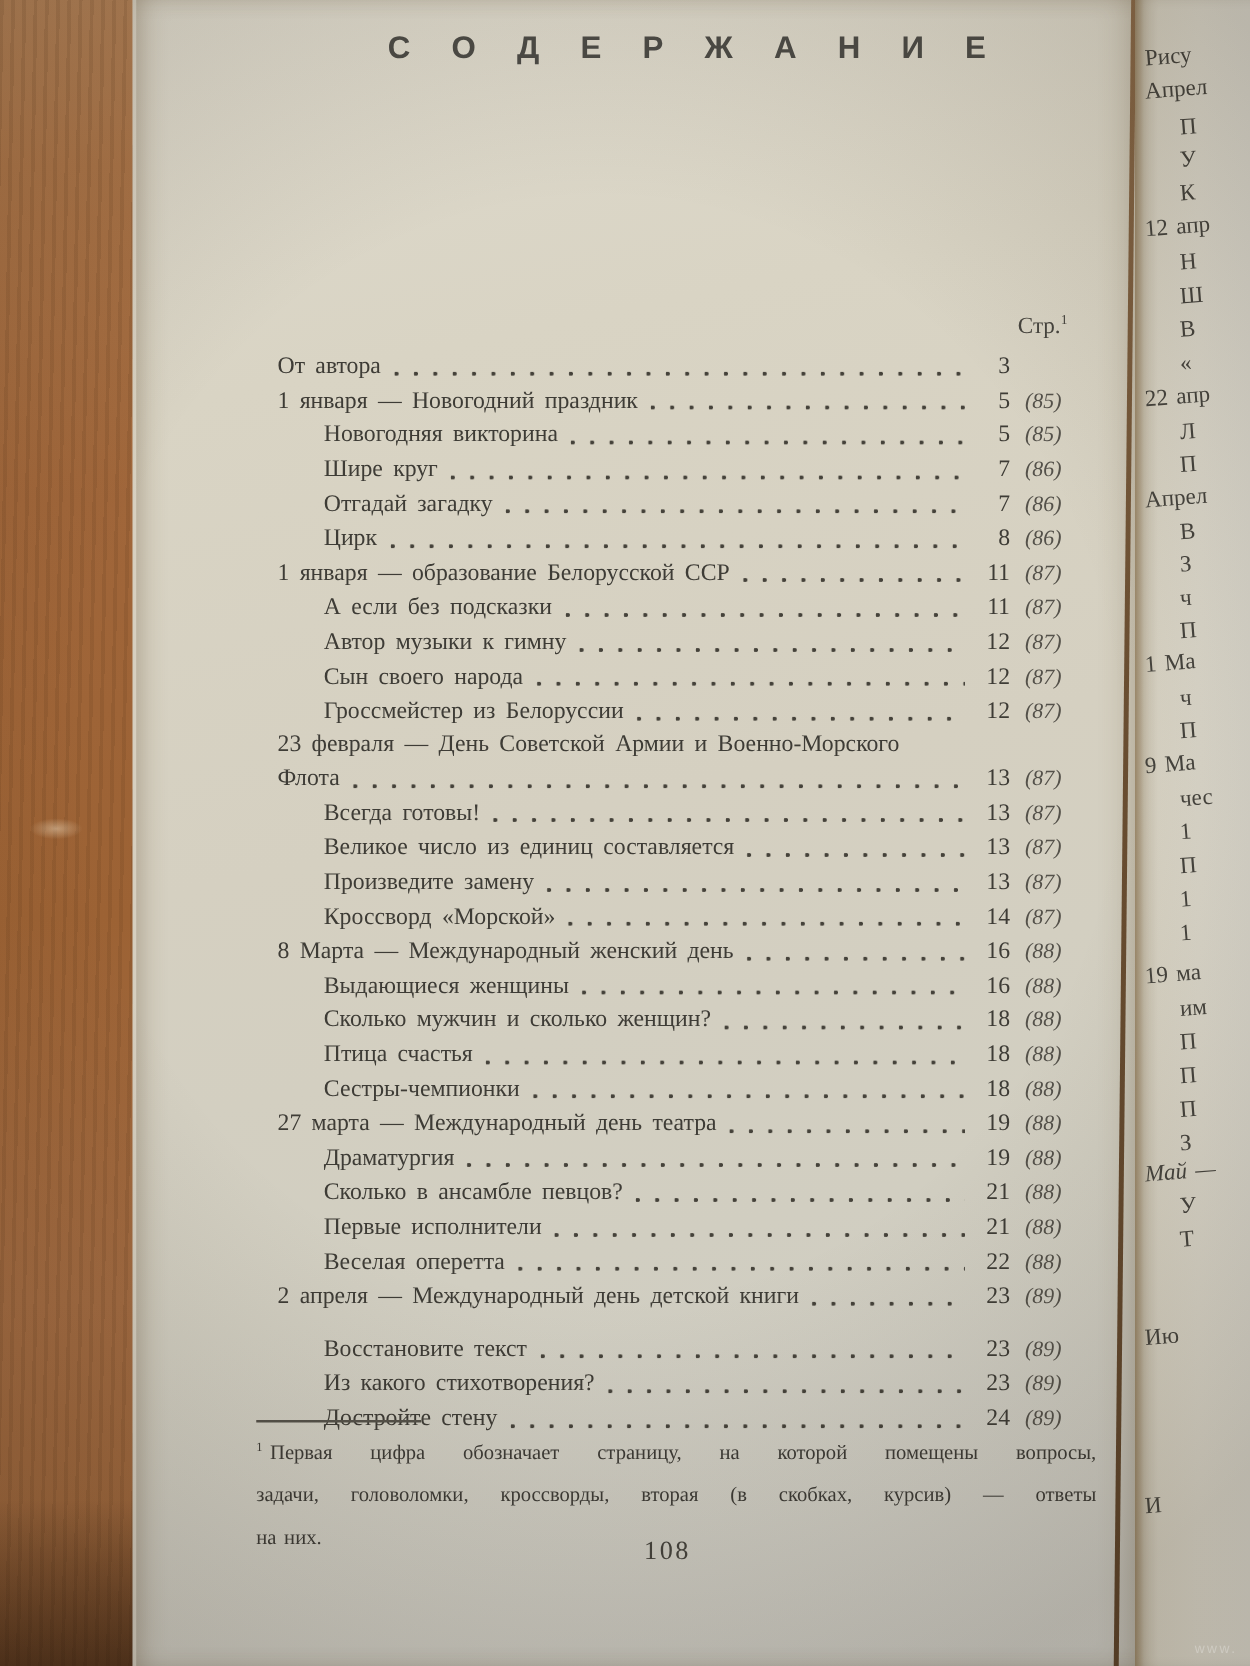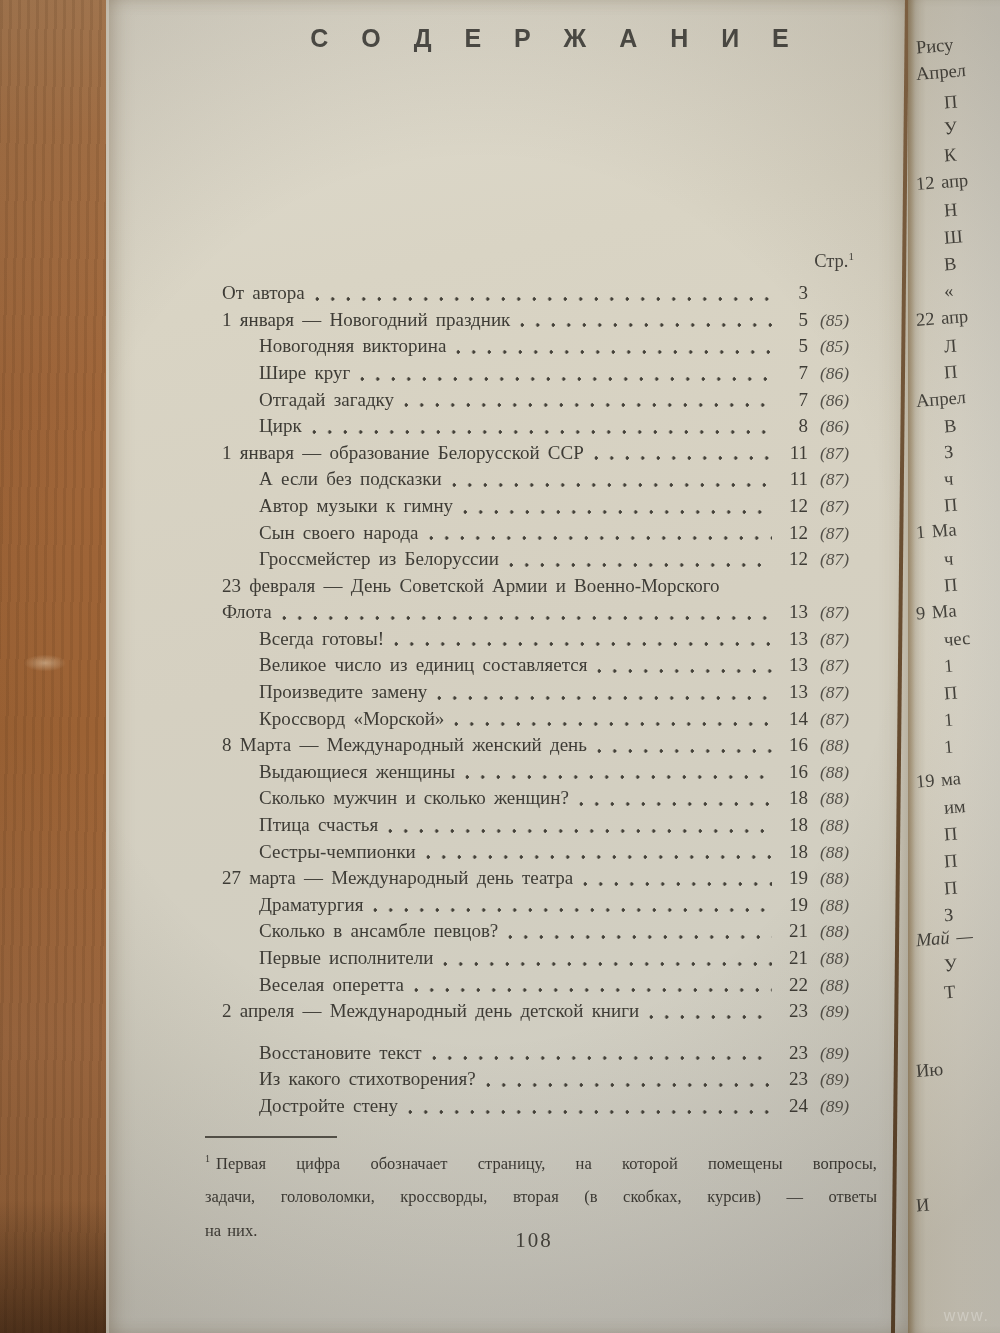--- a/index.html
+++ b/index.html
@@ -70,21 +70,21 @@
   .fragment { position:absolute; left:8px; white-space:nowrap; transform:rotate(-4.5deg); word-spacing:2px; }
   .fragment.indent { left:36px; }
   .fragment.italic { font-style:italic; }
   .vignette {
     position:absolute; left:0; top:0; right:0; bottom:0; pointer-events:none;
     background:radial-gradient(ellipse 75% 60% at 48% 45%, rgba(0,0,0,0) 55%, rgba(35,25,12,0.16) 100%);
   }
   .watermark {
     position:absolute; right:10px; bottom:8px;
     font-family:"Liberation Sans","DejaVu Sans",sans-serif;
-    font-size:16px; letter-spacing:2px; color:rgba(255,255,255,0.28);
+    font-size:11px; letter-spacing:2px; color:rgba(255,255,255,0.28);
   }
 </style>
 </head>
 <body>
 
 <div class="scene">
   <div class="wood"></div>
 
   <div class="main-page">
     <h1 class="title">С О Д Е Р Ж А Н И Е</h1>

